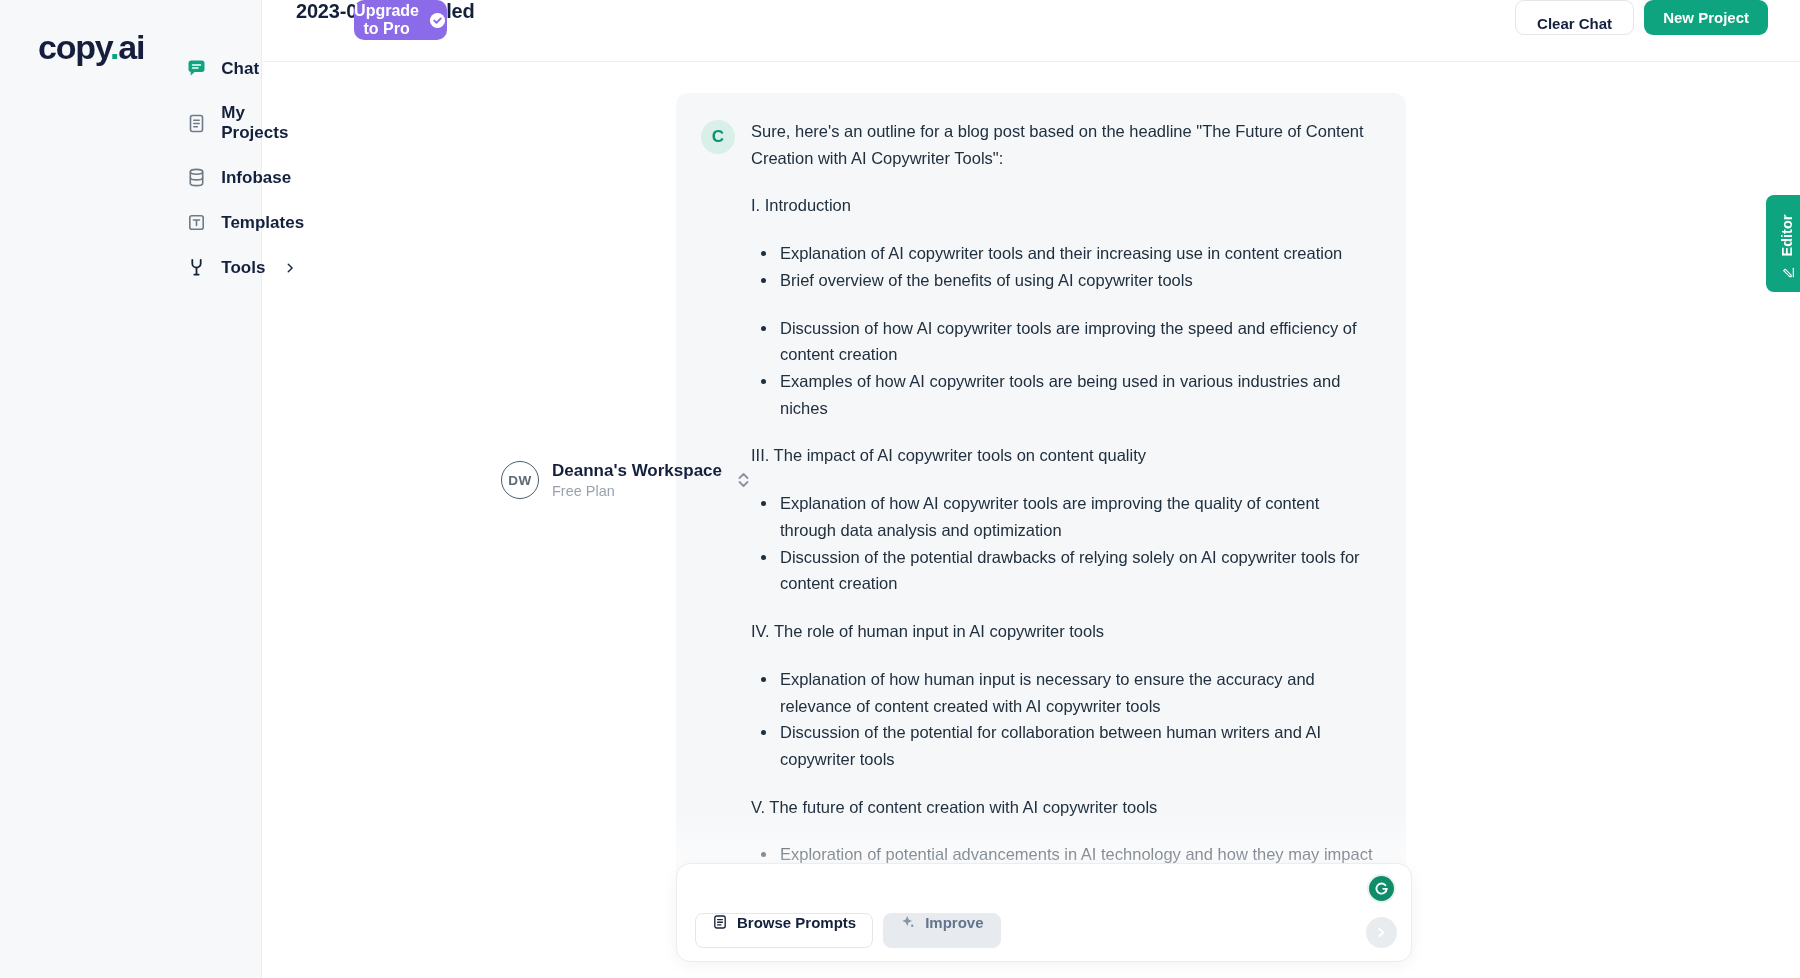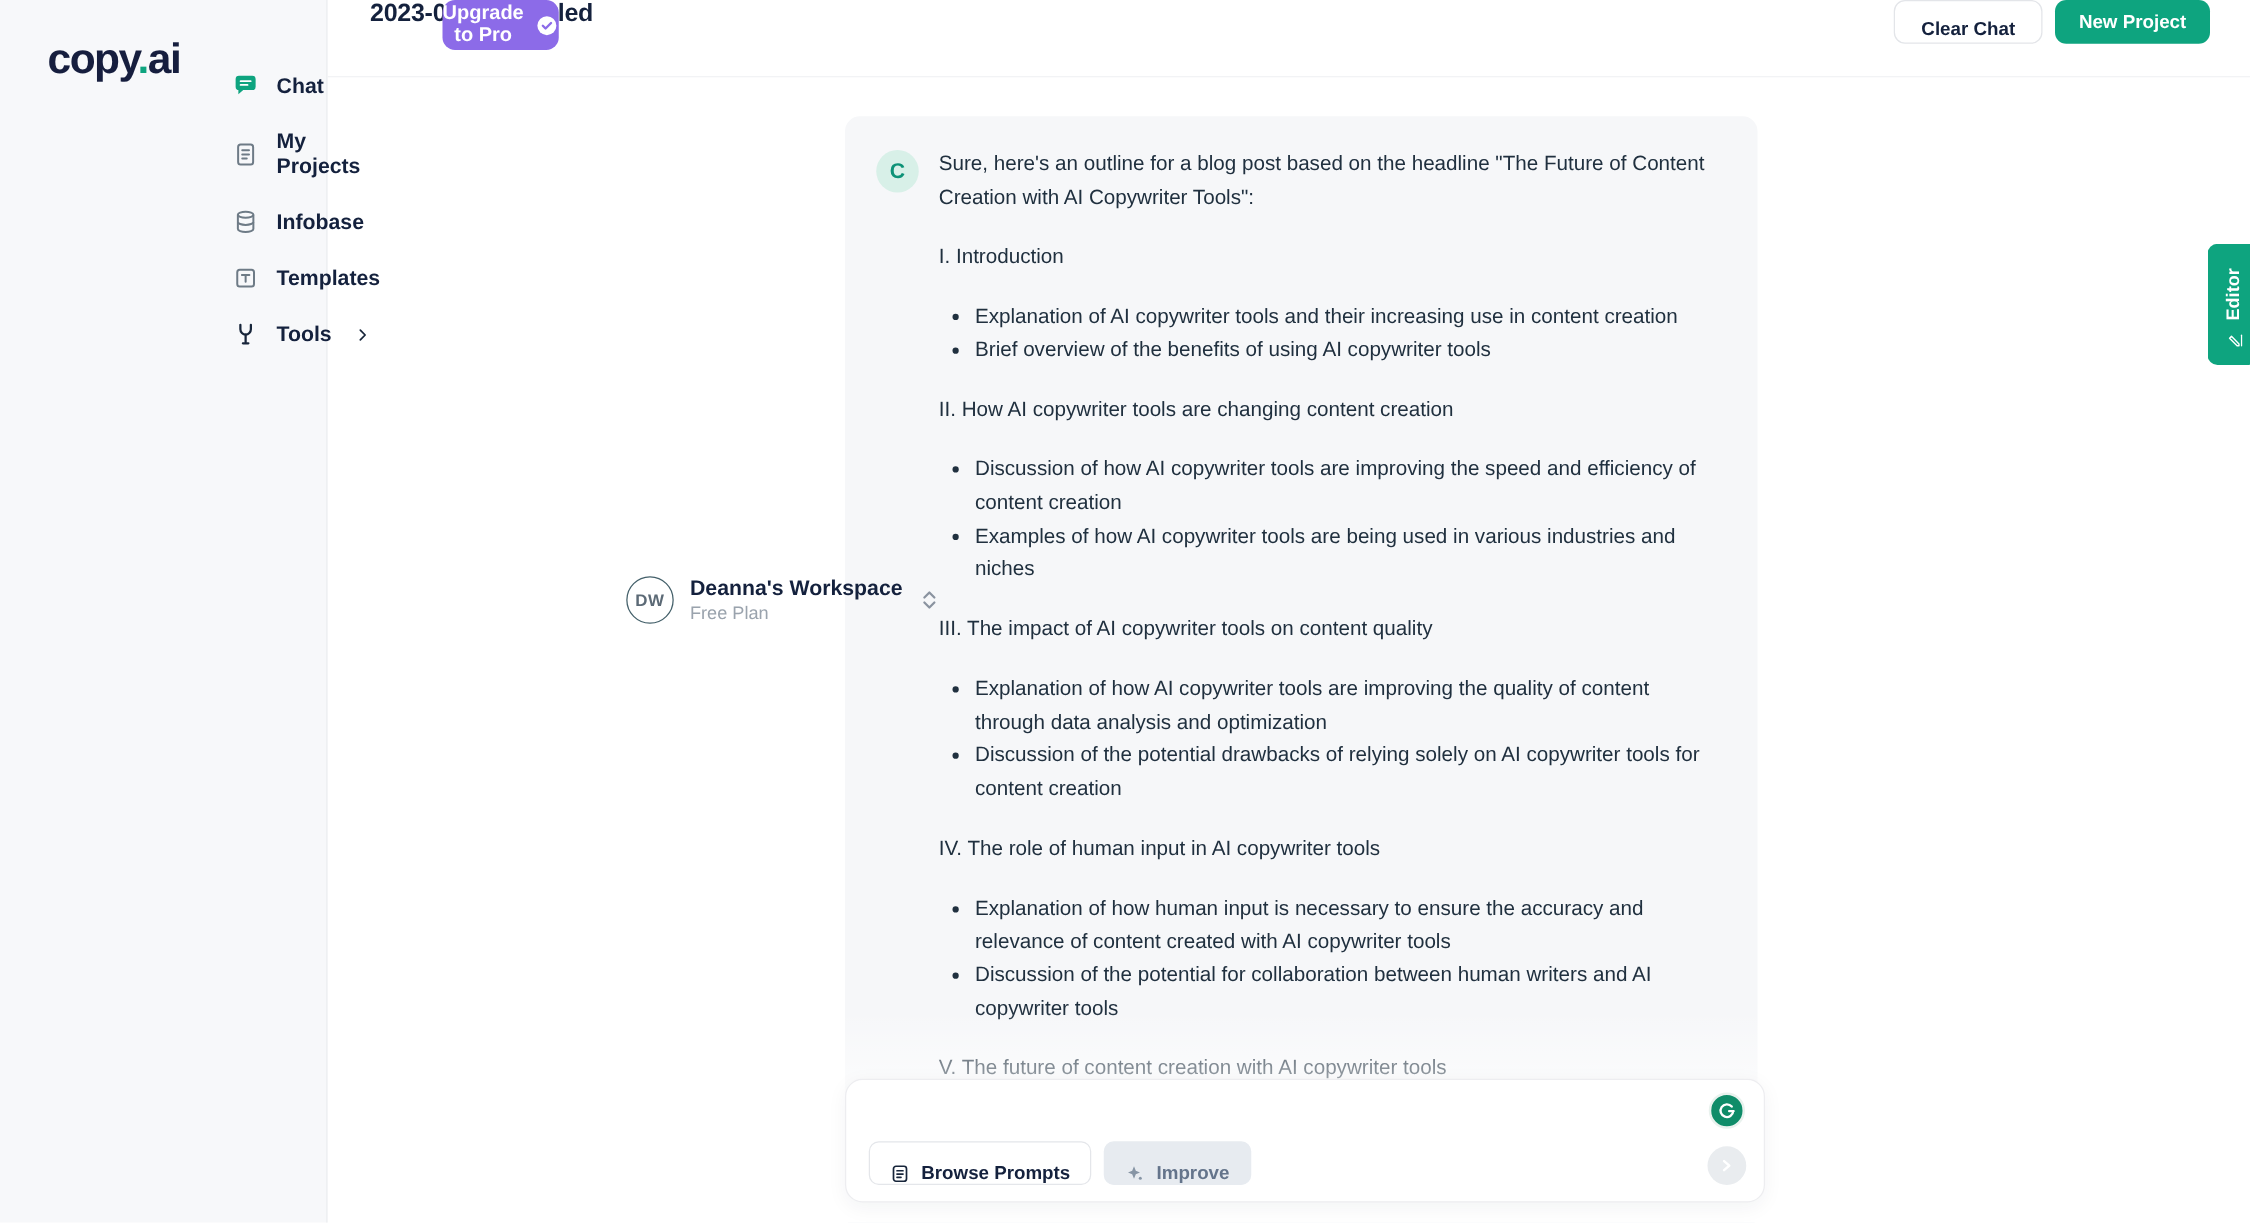--- a/index.html
+++ b/index.html
@@ -133,21 +133,21 @@
     z-index: 10;
   }
   .composer-input {
     position: absolute; left: 18px; top: 12px; right: 60px; height: 34px;
     font-size: 16px; color: #20303f; outline: none;
     cursor: text;
   }
   .composer-actions { position: absolute; left: 18px; bottom: 13px; display: flex; gap: 10px; }
   .chip-btn {
     height: 35px; padding: 0 16px;
-    display: inline-flex; align-items: flex-end; gap: 9px;
+    display: inline-flex; align-items: flex-start; gap: 9px;
     border-radius: 8px; font-size: 15px; font-weight: 700; font-family: inherit;
     cursor: pointer;
   }
   .chip-outline { background: #ffffff; border: 1px solid #e4e6ea; color: #14213d; }
   .chip-muted { background: #e7ebf0; border: 1px solid #e7ebf0; color: #64748b; }
 
   .grammarly-badge {
     position: absolute; right: 15px; top: 10px;
     width: 29px; height: 29px; border-radius: 50%;
     background: #0f8c69; border: 2px solid #e9f2ee;
@@ -281,21 +281,20 @@
 
     <div class="message-card">
       <div class="msg-avatar">C</div>
       <div class="msg-body" id="message-blocks">
           <p>Sure, here's an outline for a blog post based on the headline "The Future of Content Creation with AI Copywriter Tools":</p>
           <p>I. Introduction</p>
           <ul>
             <li>Explanation of AI copywriter tools and their increasing use in content creation</li>
             <li>Brief overview of the benefits of using AI copywriter tools</li>
           </ul>
-          <p>II. How AI copywriter tools are changing content creation</p>
           <ul>
             <li>Discussion of how AI copywriter tools are improving the speed and efficiency of content creation</li>
             <li>Examples of how AI copywriter tools are being used in various industries and niches</li>
           </ul>
           <p>III. The impact of AI copywriter tools on content quality</p>
           <ul>
             <li>Explanation of how AI copywriter tools are improving the quality of content through data analysis and optimization</li>
             <li>Discussion of the potential drawbacks of relying solely on AI copywriter tools for content creation</li>
           </ul>
           <p>IV. The role of human input in AI copywriter tools</p>

